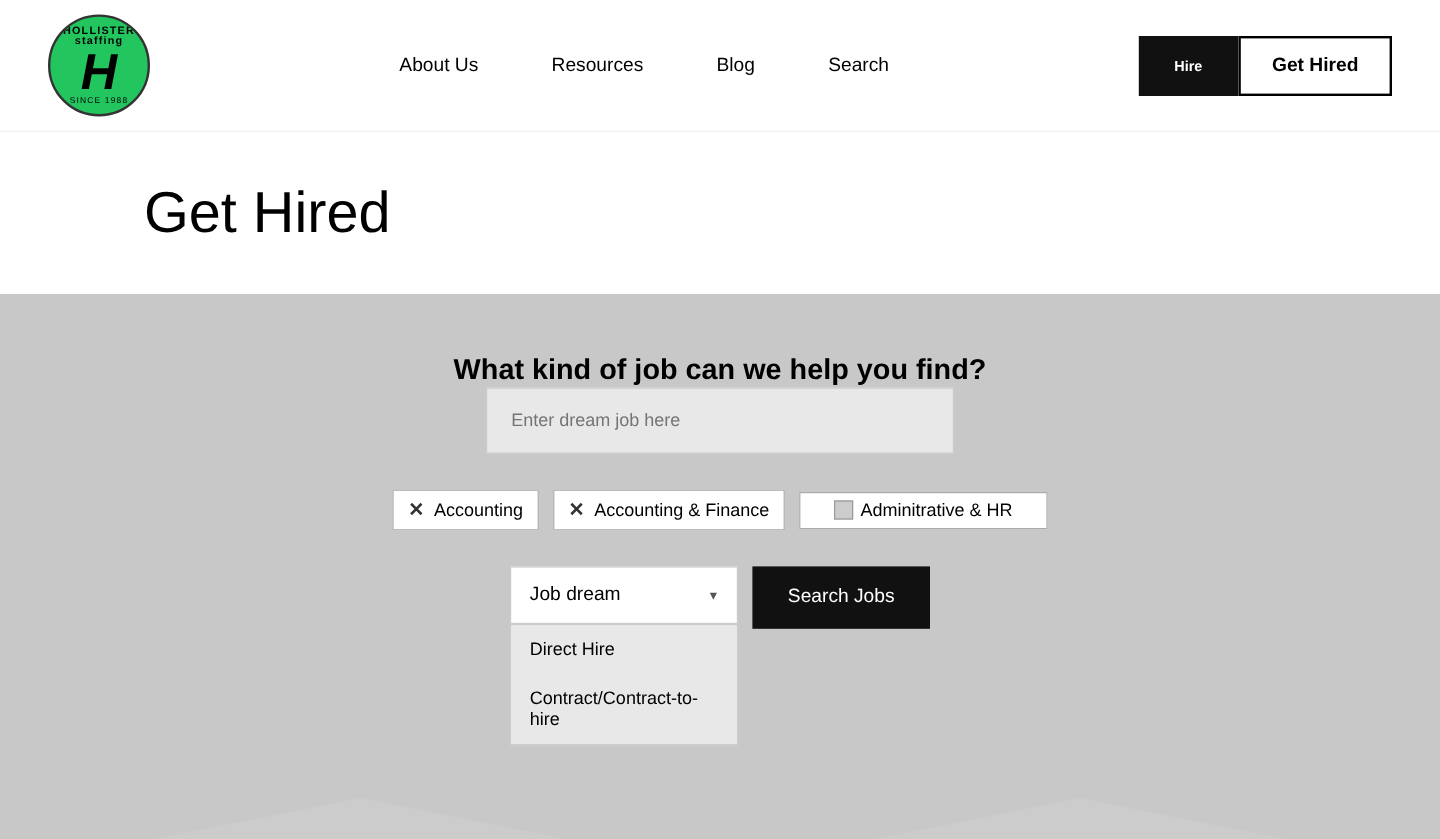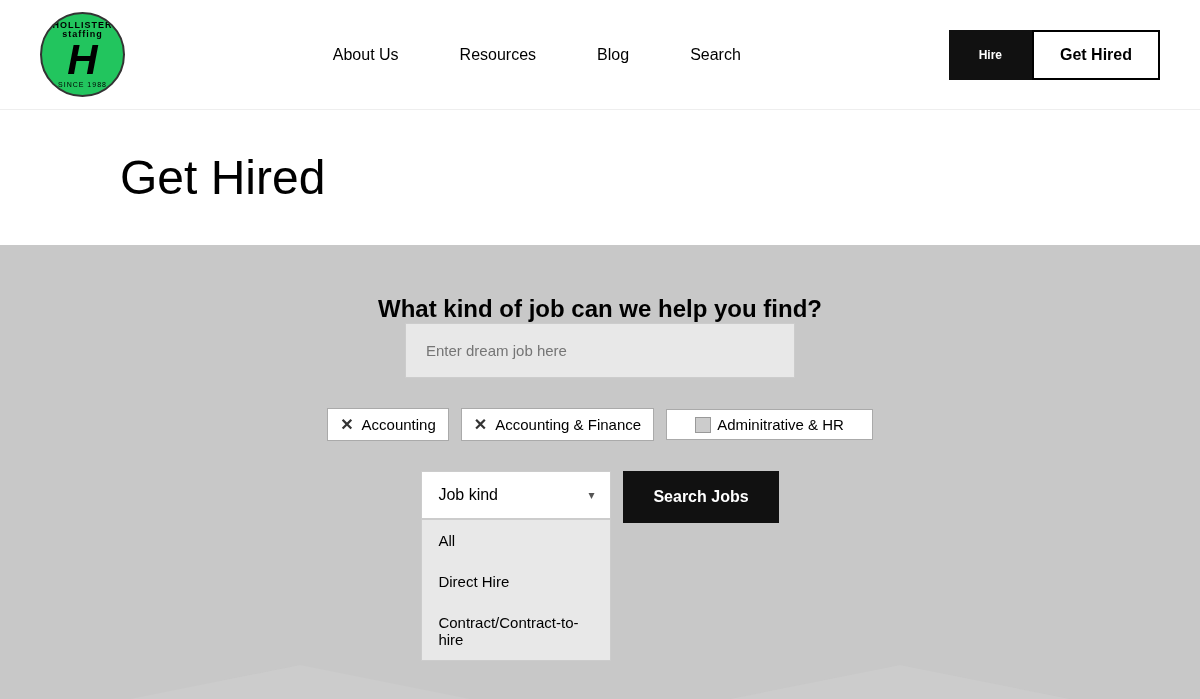--- a/index.html
+++ b/index.html
@@ -239,21 +239,21 @@
       color: #555;
     }
 
     .btn-search-jobs {
       background: #111;
       color: #fff;
       border: none;
       padding: 14px 30px;
       font-size: 16px;
       cursor: pointer;
-      font-weight: 700;
+      font-weight: 400;
       height: 52px;
     }
 
     
     .bottom-decoration {
       position: absolute;
       bottom: 0;
       left: 0;
       right: 0;
       height: 80px;
@@ -315,26 +315,25 @@
 
     <div class="chip">
       <span class="chip-unchecked-box"></span>
       <span>Adminitrative &amp; HR</span>
     </div>
   </div>
 
   <div class="search-controls">
     <div class="dropdown-wrapper">
       <div class="job-type-dropdown">
-        <span>Job kind</span>
+        <span>Job dream</span>
         <span class="chevron-down">▾</span>
       </div>
 
       <div class="dropdown-menu">
-        <div class="dropdown-item">All</div>
         <div class="dropdown-item">Direct Hire</div>
         <div class="dropdown-item">Contract/Contract-to-hire</div>
       </div>
     </div>
 
     <button class="btn-search-jobs">Search Jobs</button>
   </div>
 
   <div class="bottom-decoration">
     <svg viewBox="0 0 1200 80" preserveAspectRatio="none" xmlns="http://www.w3.org/2000/svg">

